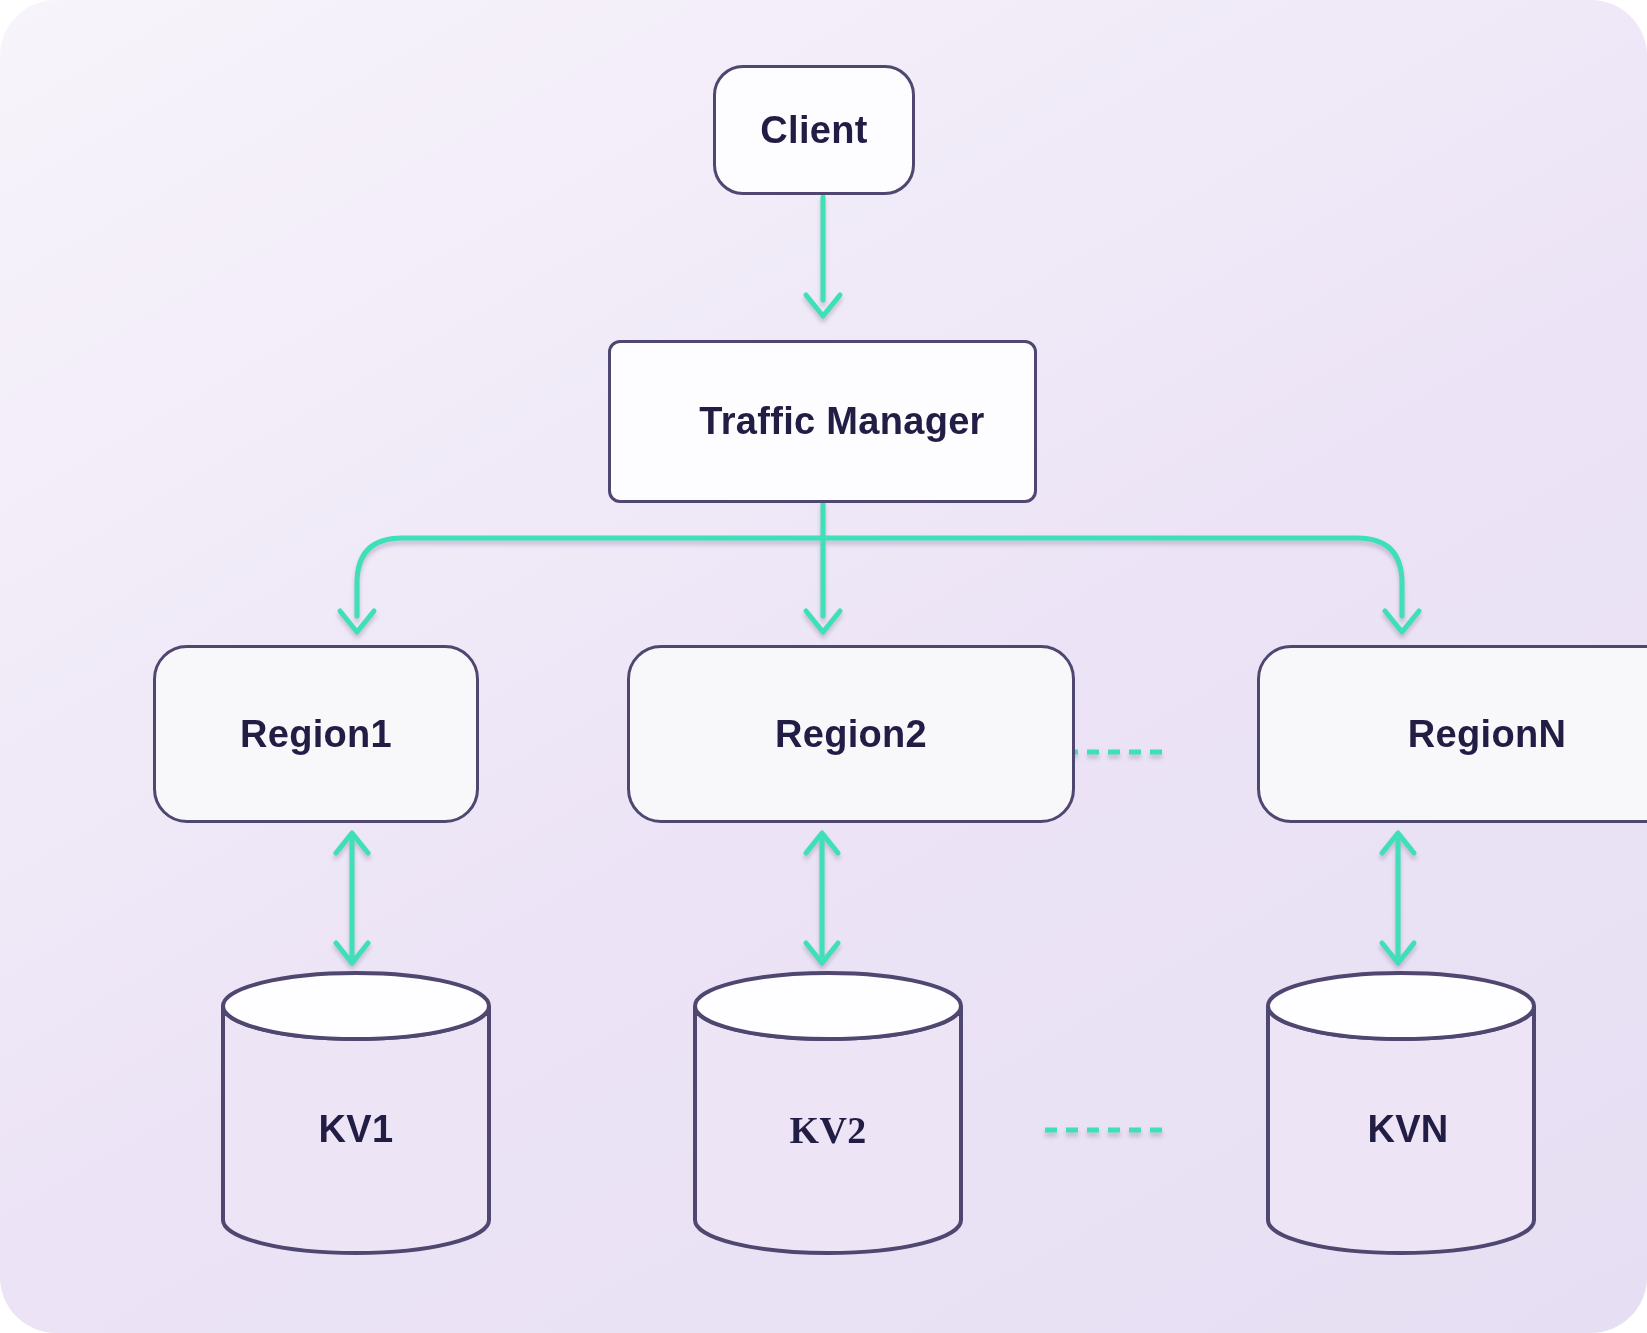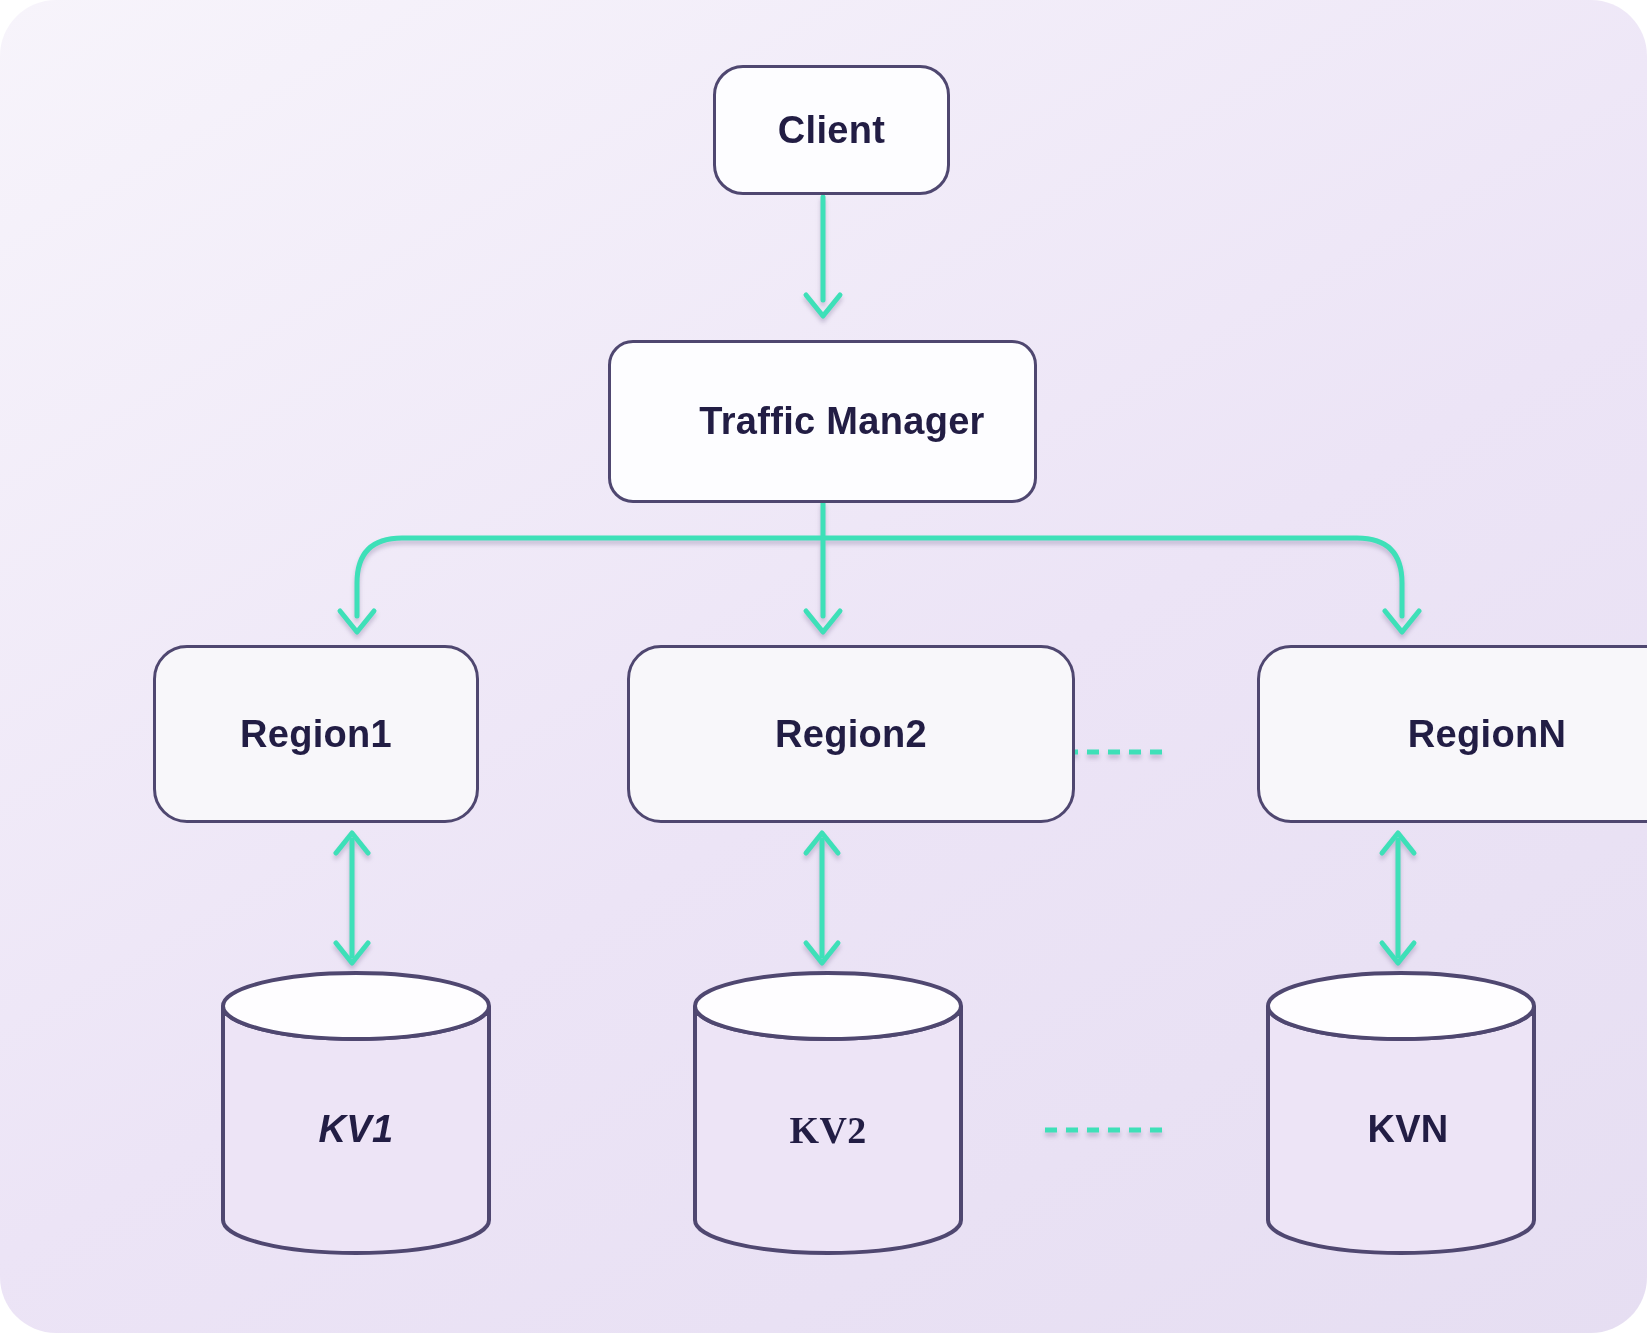--- a/index.html
+++ b/index.html
@@ -27,31 +27,31 @@
   .teal{filter:drop-shadow(0 4px 2px rgba(99,86,131,0.30));}
   .teal .tline{stroke:var(--accent-teal);stroke-width:5;fill:none;stroke-linecap:round;stroke-linejoin:round;}
   .teal .tdash{stroke:var(--accent-teal);stroke-width:5;fill:none;stroke-linecap:butt;stroke-dasharray:12 9;}
   .cylbody{fill:var(--cylinder-fill);stroke:var(--border-purple);stroke-width:4;}
   .cyllid{fill:var(--cylinder-top-fill);stroke:var(--border-purple);stroke-width:4;}
   .node{
     position:absolute;display:flex;align-items:center;justify-content:center;
     border:3px solid var(--border-purple);
     color:var(--text-navy);font-weight:700;font-size:38px;letter-spacing:.3px;
   }
-  .client{left:713px;top:65px;width:237px;height:130px;border-radius:30px;background:var(--node-fill);}
-  .tm{left:608px;top:340px;width:429px;height:163px;border-radius:25px;background:var(--node-fill);padding-left:39px;}
+  .client{left:713px;top:65px;width:202px;height:130px;border-radius:30px;background:var(--node-fill);}
+  .tm{left:608px;top:340px;width:429px;height:163px;border-radius:12px;background:var(--node-fill);padding-left:39px;}
   .region{top:645px;height:178px;border-radius:34px;background:var(--region-fill);}
   .r1{left:153px;width:326px;}
   .r2{left:627px;width:448px;}
   .rn{left:1238px;width:460px;margin-left:19px;}
   .cyl-label{
     position:absolute;top:1108px;width:200px;text-align:center;
     color:var(--text-navy);font-weight:700;font-size:38px;letter-spacing:.3px;
   }
-  .kv1{left:256px;font-style:italic;}
+  .kv1{left:256px;}
   .kv2{left:728px;font-family:Liberation Serif, serif;}
   .kvn{left:1308px;}
 </style>
 </head>
 <body>
 
 <div class="canvas">
 
   <svg class="layer" viewBox="0 0 1647 1333">
 

